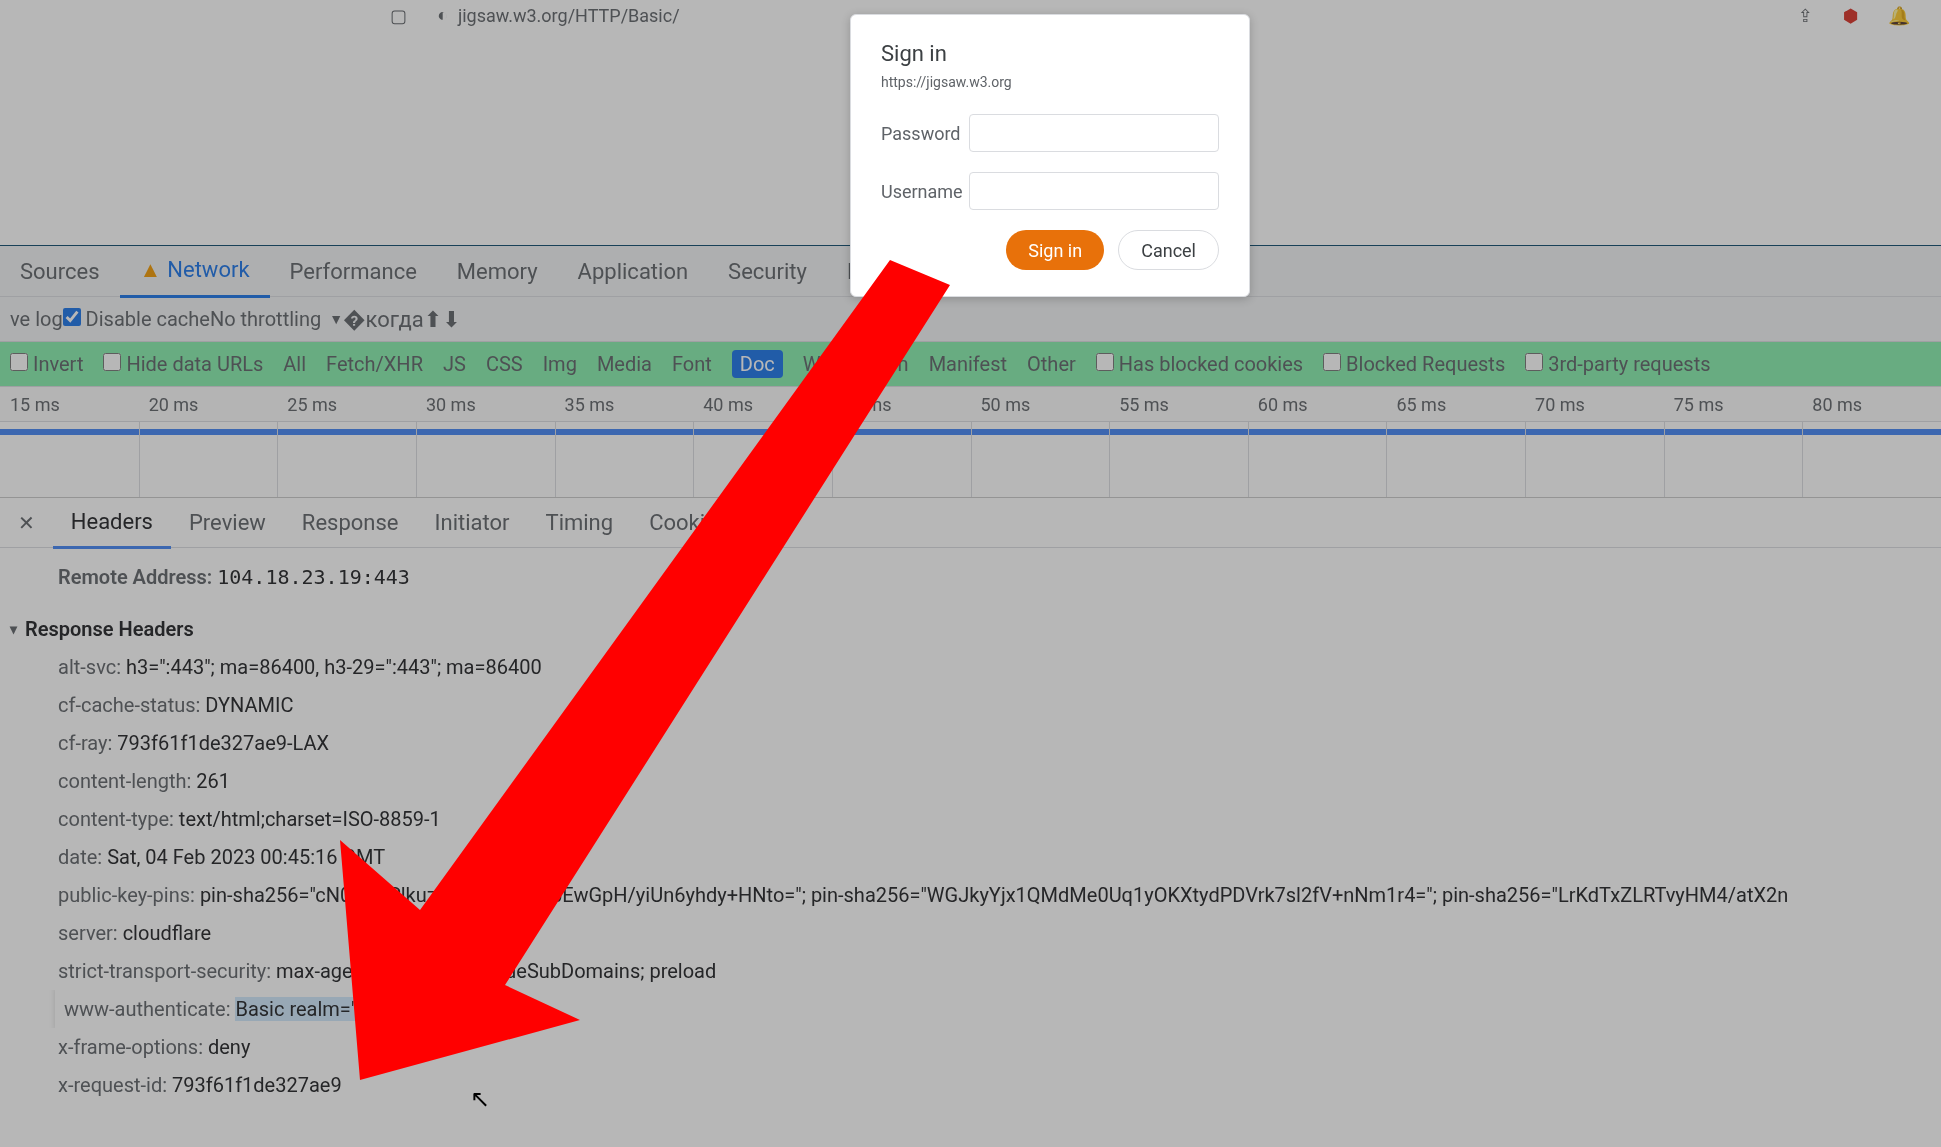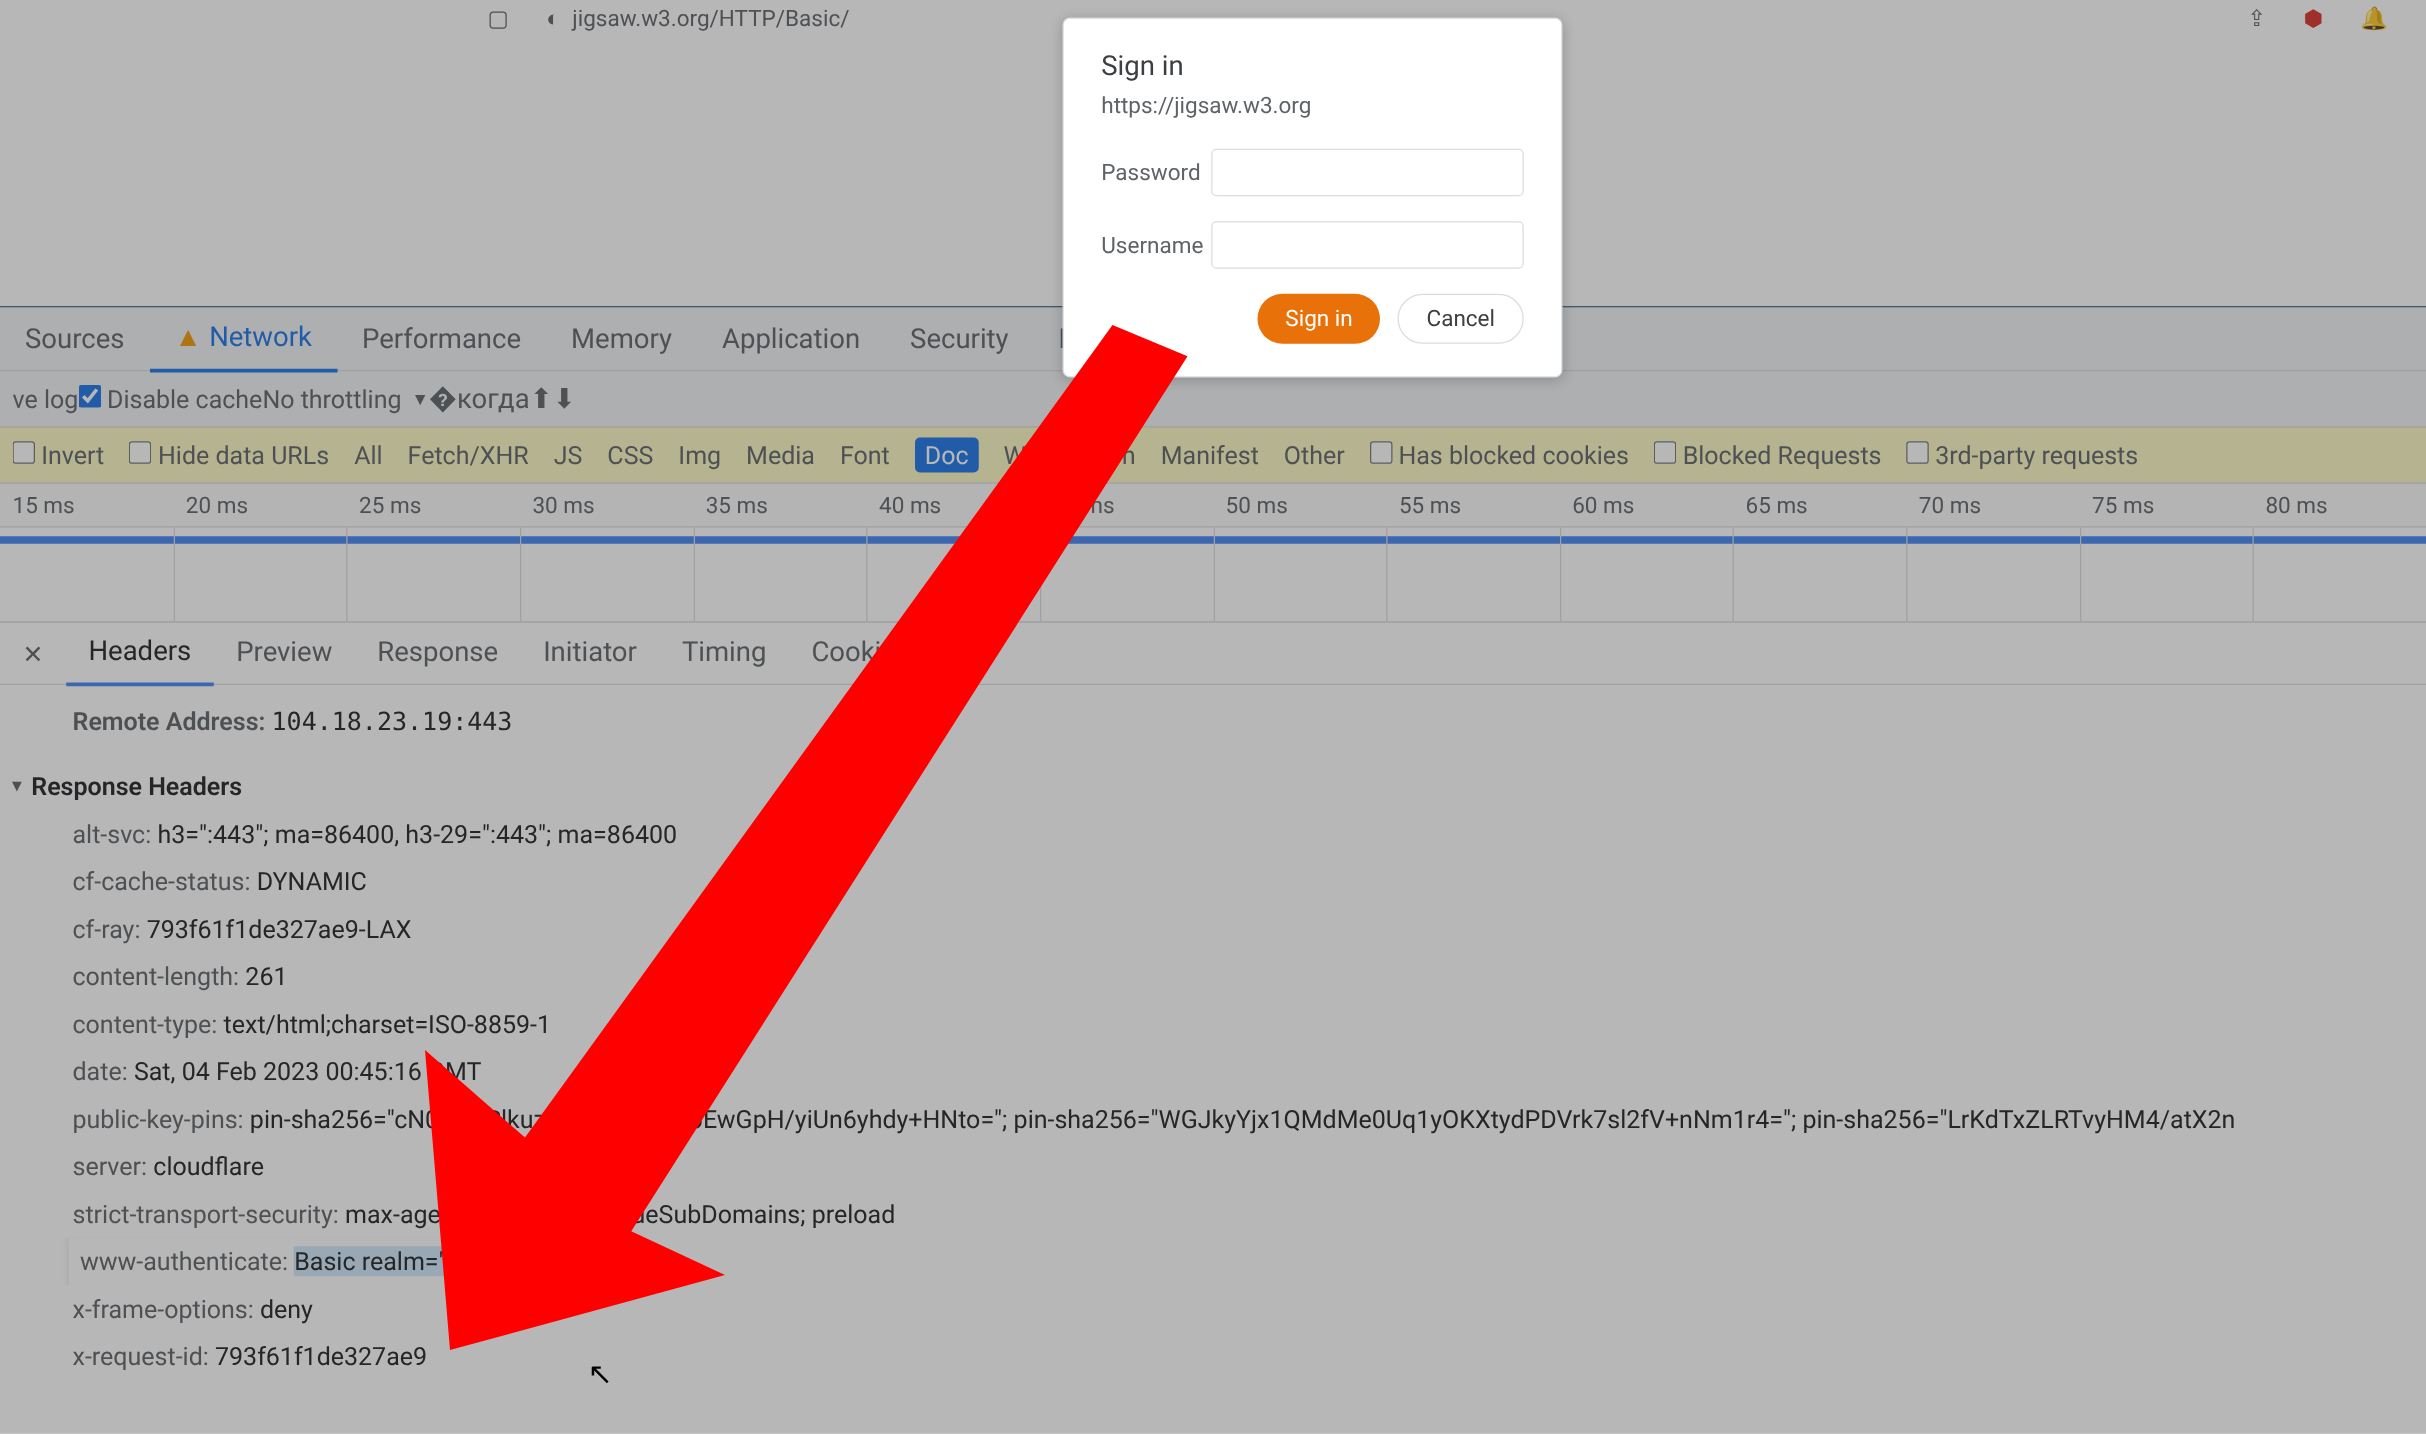--- a/index.html
+++ b/index.html
@@ -25,21 +25,21 @@
 .devtools-tab .warn-icon { color: #f29900; margin-right: 6px; }
 
 
 .network-toolbar { display: flex; align-items: center; height: 45px; padding: 0 10px; font-size: 20px; color: #5f6368; border-top: 1px solid #dadce0; background: #f1f3f4; }
 .network-toolbar input[type=checkbox] { width: 18px; height: 18px; accent-color: #1a73e8; }
 .network-toolbar .throttle { display: flex; align-items: center; gap: 8px; }
 .network-toolbar .throttle .arrow { font-size: 14px; }
 .network-toolbar .wifi-icon, .upload-icon, .download-icon { font-size: 22px; }
 
 
-.filter-row { display: flex; align-items: center; height: 45px; padding: 0 10px; font-size: 20px; color: #5f6368; gap: 20px; border-top: 1px solid #dadce0; background: #fef9c3; }
+.filter-row { display: flex; align-items: center; height: 45px; padding: 0 10px; font-size: 20px; color: #5f6368; gap: 20px; border-top: 1px solid #dadce0; background: #86efac; }
 .filter-row input[type=checkbox] { width: 18px; height: 18px; }
 .filter-row .filter-type { cursor: pointer; }
 .filter-row .filter-type.active { background: #1a73e8; color: #fff; padding: 2px 8px; border-radius: 4px; }
 
 
 .timeline { height: 35px; display: flex; align-items: center; border-top: 1px solid #dadce0; background: #fafafa; font-size: 18px; color: #5f6368; position: relative; }
 .timeline .tick { flex: 1; text-align: left; padding-left: 10px; }
 .timeline-strip { height: 76px; background: #fff; position: relative; border-top: 1px solid #dadce0; }
 .timeline-strip::before { content: ""; position: absolute; top: 7px; left: 0; right: 0; height: 6px; background: #4285f4; }
 .timeline-strip .divider-line { position: absolute; top: 0; bottom: 0; width: 1px; background: #dadce0; }
@@ -78,21 +78,21 @@
   position: absolute;
   top: 14px; left: 850px;
   width: 400px;
   background: #fff;
   border: 1px solid #dadce0;
   border-radius: 6px;
   padding: 26px 30px 26px 30px;
   box-shadow: 0 2px 10px rgba(0,0,0,0.2);
 }
 .signin-dialog .title { font-size: 22px; color: #3c4043; margin-bottom: 8px; }
-.signin-dialog .origin { font-size: 18px; color: #5f6368; margin-bottom: 24px; }
+.signin-dialog .origin { font-size: 14px; color: #5f6368; margin-bottom: 24px; }
 .signin-dialog .field { display: flex; align-items: center; margin-bottom: 20px; }
 .signin-dialog .field label { width: 110px; font-size: 18px; color: #5f6368; }
 .signin-dialog .field input { flex: 1; height: 38px; border: 1px solid #dadce0; border-radius: 4px; padding: 0 10px; font-size: 18px; }
 .signin-dialog .buttons { display: flex; justify-content: flex-end; gap: 14px; margin-top: 10px; }
 .signin-dialog button { height: 40px; padding: 0 22px; border-radius: 20px; font-size: 18px; cursor: pointer; border: 1px solid #dadce0; background: #fff; color: #3c4043; }
 .signin-dialog button.primary { background: #e8710a; color: #fff; border: none; }
 
 
 .arrow-svg { position: absolute; top: 260px; left: 330px; width: 650px; height: 820px; pointer-events: none; }
 

